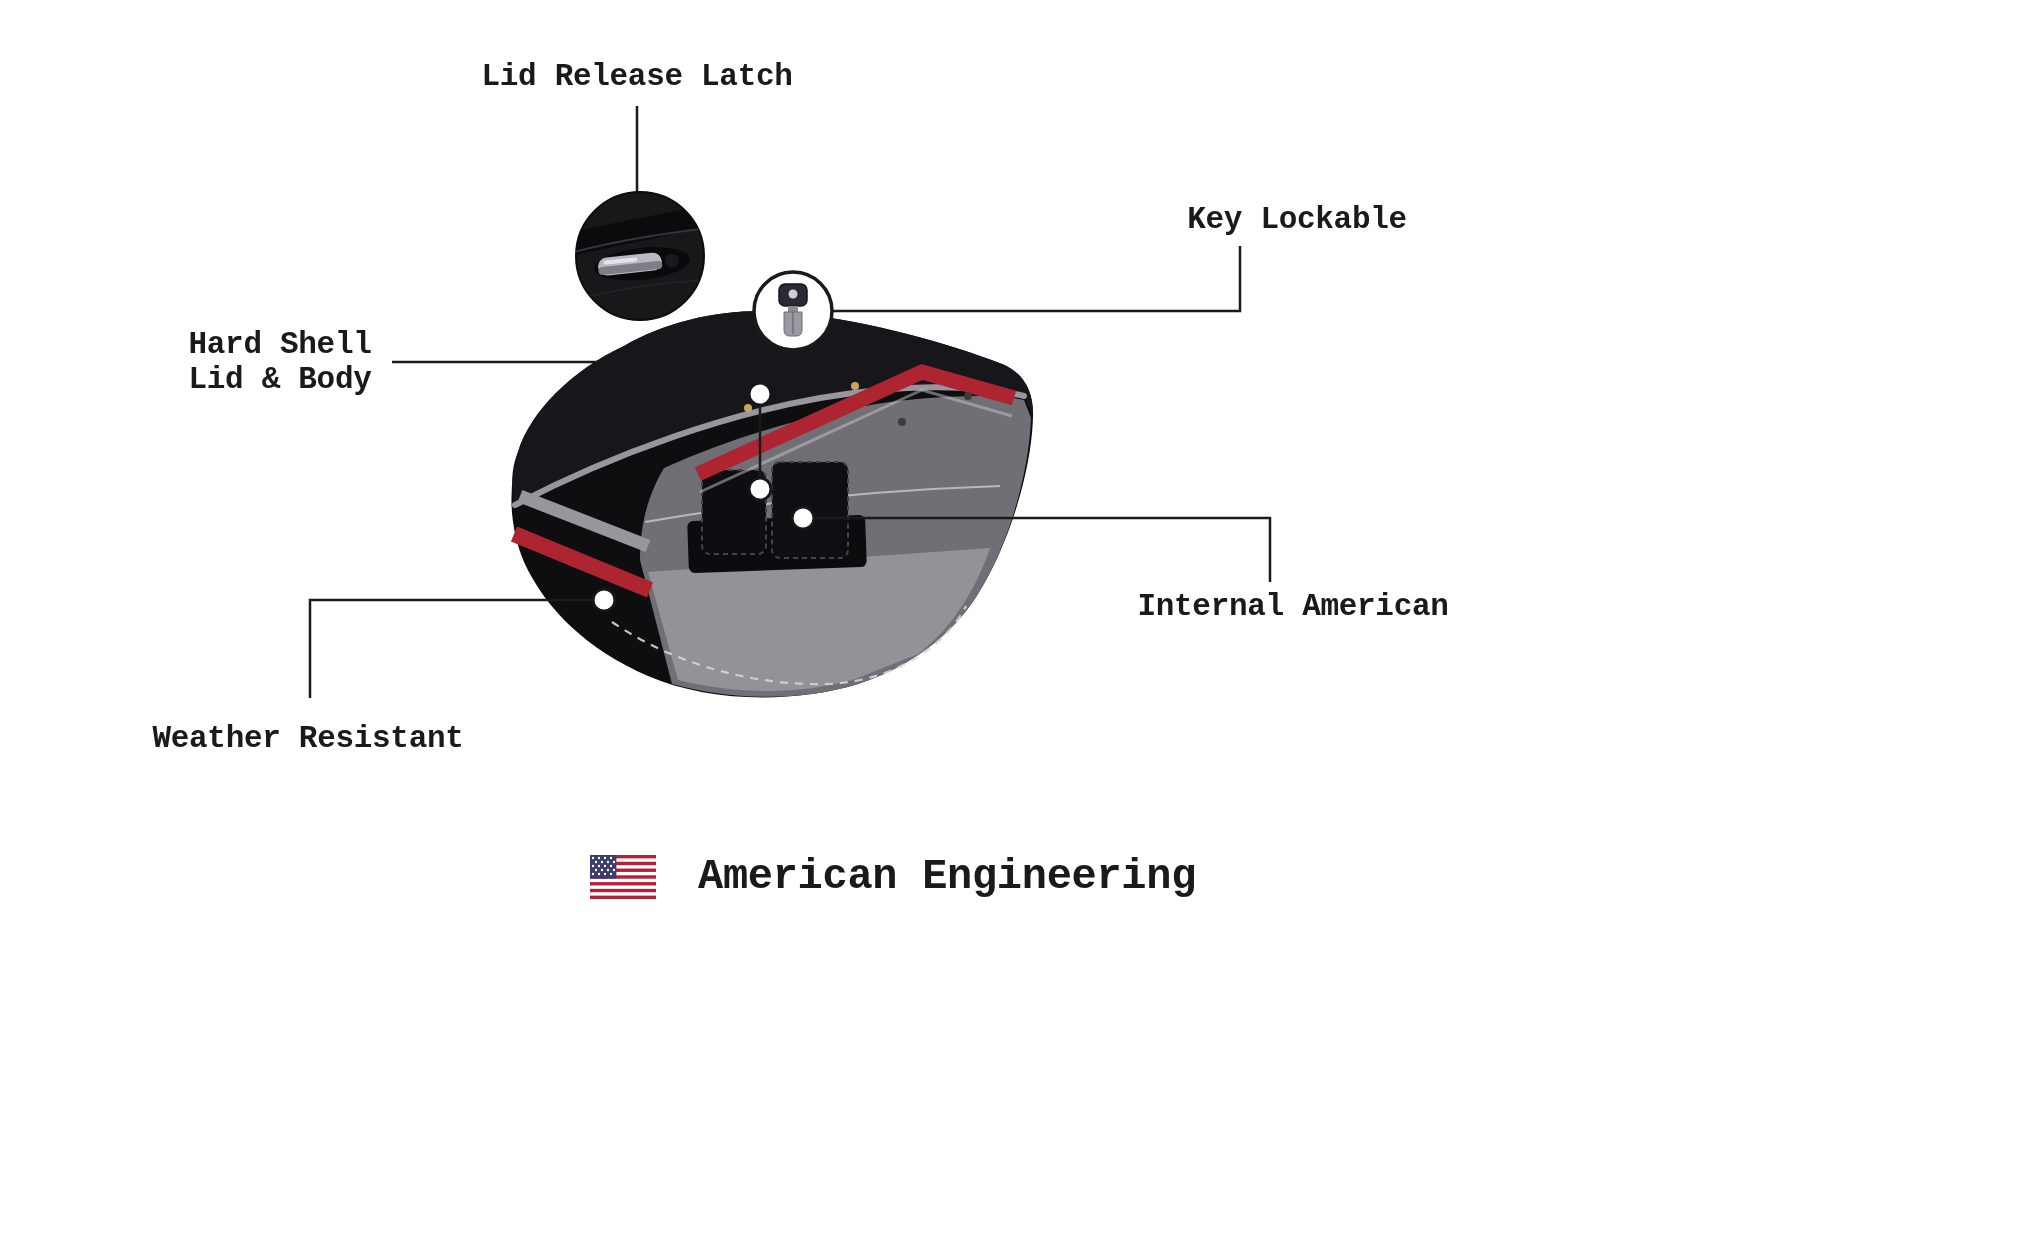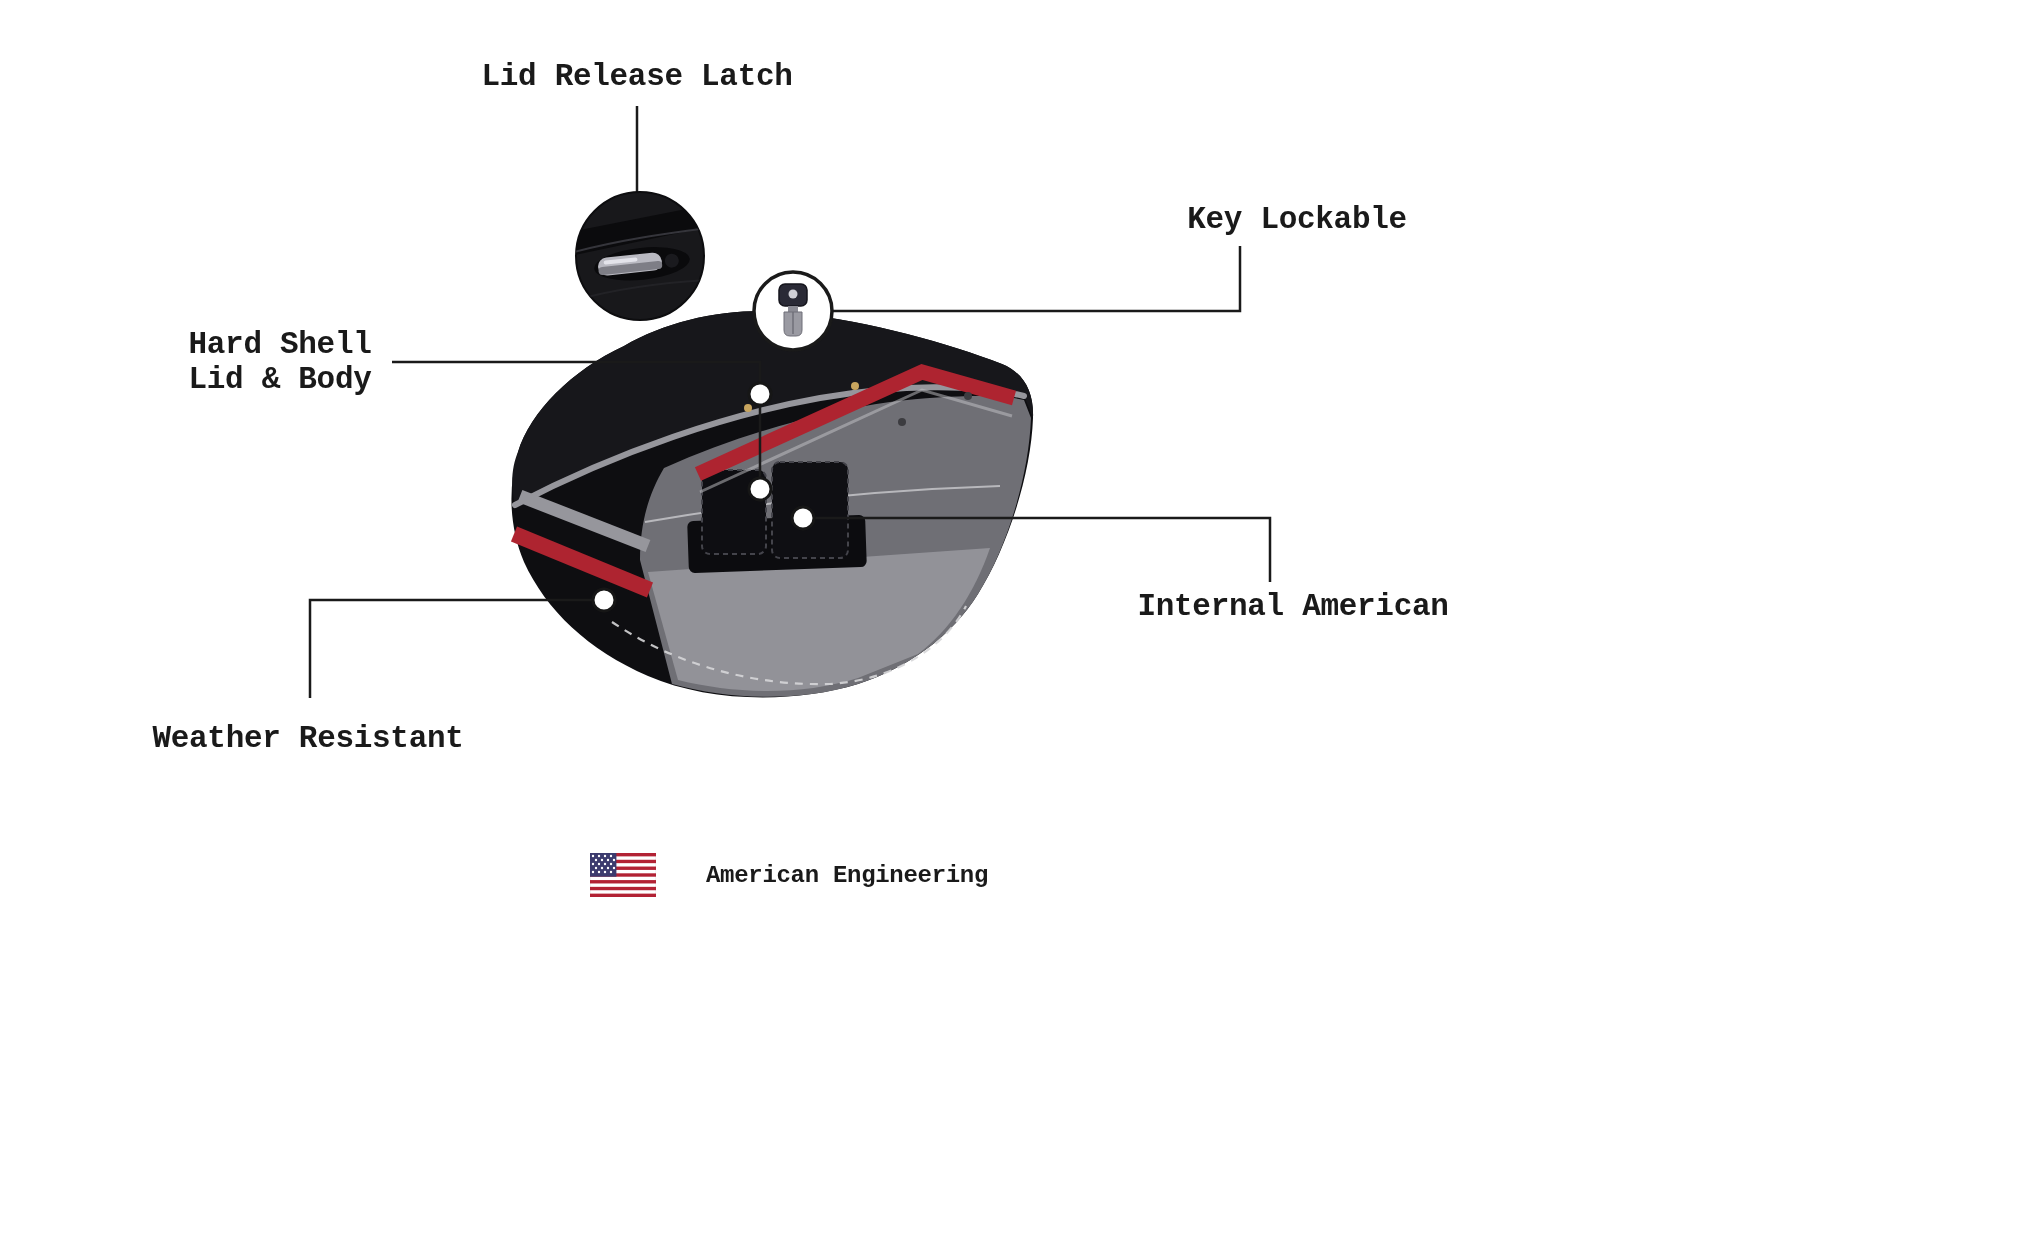--- a/index.html
+++ b/index.html
@@ -21,23 +21,22 @@
     color:var(--text,#1a1a1a);
     white-space:nowrap;
     text-align:center;
   }
   .footer{
     position:absolute;
     left:590px;top:853px;
     display:flex;align-items:center;gap:42px;
   }
   .footer-text{
-    font-weight:700;font-size:24px;letter-spacing:-0.3px;
+    font-weight:700;font-size:42px;letter-spacing:-0.3px;
     color:var(--text,#1a1a1a);
-    margin-left:8px;
   }
   
   .f-bag{fill:var(--bag-black,#0E0E11);}
   .f-lid{fill:#17171B;}
   .f-int{fill:var(--interior-gray,#6F6F75);}
   .f-intlo{fill:var(--interior-light-gray,#93939A);}
   .s-red{stroke:var(--accent-red,#AE2430);}
   .s-gray{stroke:var(--piping-gray,#96969C);}
   .callout{stroke:#1a1a1a;stroke-width:2.5;fill:none;}
   .marker{fill:#ffffff;stroke:#161616;stroke-width:3;}

